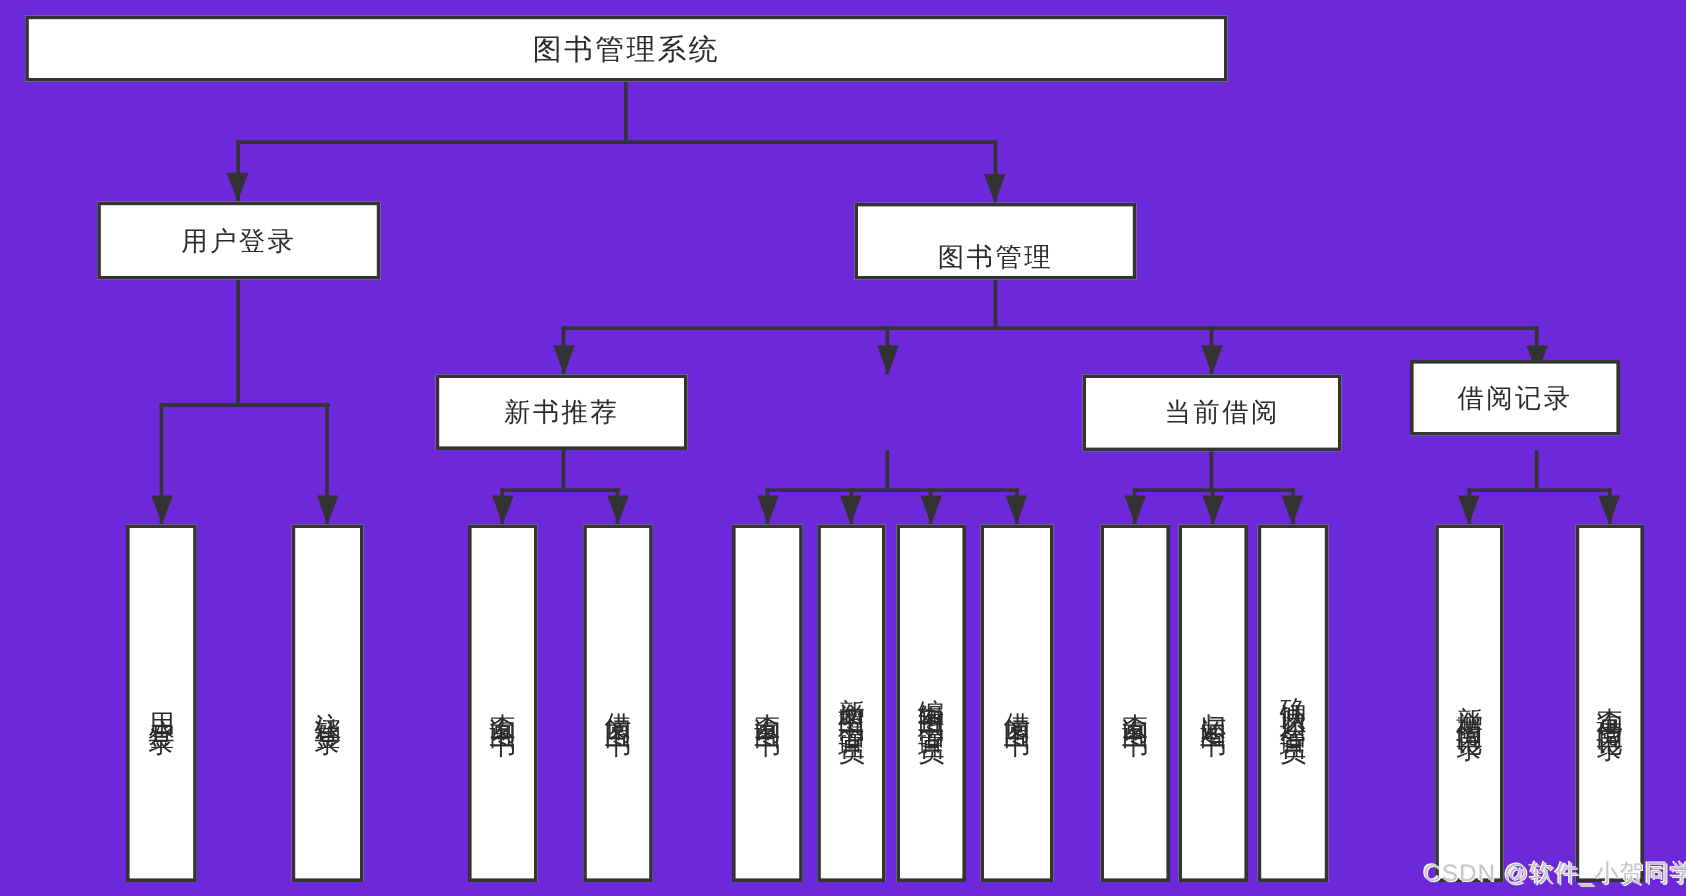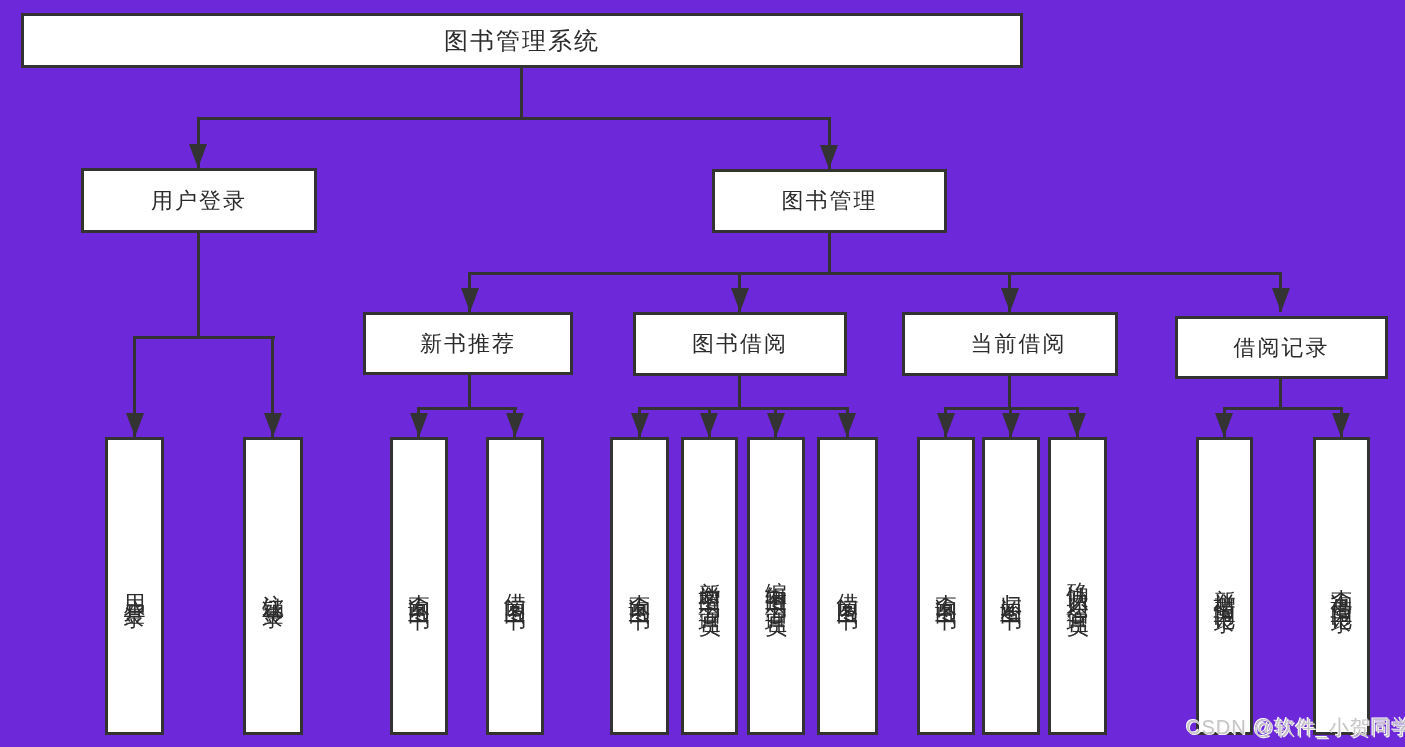--- a/index.html
+++ b/index.html
@@ -50,21 +50,21 @@
     <div class="vline" style="left:197px;top:117px;height:51px;"></div>
     <div class="arrow" style="left:189px;top:144px;"></div>
     <div class="vline" style="left:828px;top:117px;height:52px;"></div>
     <div class="arrow" style="left:820px;top:145px;"></div>
   </div>
 
   
   <div class="hbox" style="left:81px;top:168px;width:236px;height:65px;">
     <span>用户登录</span>
   </div>
-  <div class="hbox" style="left:712px;top:169px;width:235px;height:64px;">
+  <div class="hbox" style="left:712px;top:169px;width:235px;height:64px;align-items:flex-end;">
     <span>图书管理</span>
   </div>
 
   
   <div class="grp">
     <div class="vline" style="left:197px;top:233px;height:103px;"></div>
     <div class="hline" style="left:133px;top:336px;width:142px;"></div>
     <div class="vline" style="left:133px;top:336px;height:101px;"></div>
     <div class="arrow" style="left:126px;top:413px;"></div>
     <div class="vline" style="left:271px;top:336px;height:101px;"></div>
@@ -82,27 +82,24 @@
     <div class="vline" style="left:1008px;top:272px;height:40px;"></div>
     <div class="arrow" style="left:1001px;top:288px;"></div>
     <div class="vline" style="left:1279px;top:272px;height:40px;"></div>
     <div class="arrow" style="left:1272px;top:288px;"></div>
   </div>
 
   
   <div class="hbox" style="left:363px;top:312px;width:210px;height:63px;">
     <span>新书推荐</span>
   </div>
-  <div class="hbox" style="left:633px;top:312px;width:214px;height:64px;">
-    <span>图书借阅</span>
-  </div>
   <div class="hbox" style="left:902px;top:312px;width:216px;height:64px;padding-left:17px;">
     <span>当前借阅</span>
   </div>
-  <div class="hbox" style="left:1175px;top:316px;width:213px;height:63px;align-items:center;">
+  <div class="hbox" style="left:1175px;top:300px;width:175px;height:63px;align-items:center;">
     <span>借阅记录</span>
   </div>
 
   
   <div class="grp">
     <div class="vline" style="left:468px;top:375px;height:32px;"></div>
     <div class="hline" style="left:417px;top:407px;width:100px;"></div>
     <div class="vline" style="left:417px;top:407px;height:30px;"></div>
     <div class="arrow" style="left:410px;top:413px;"></div>
     <div class="vline" style="left:513px;top:407px;height:30px;"></div>

